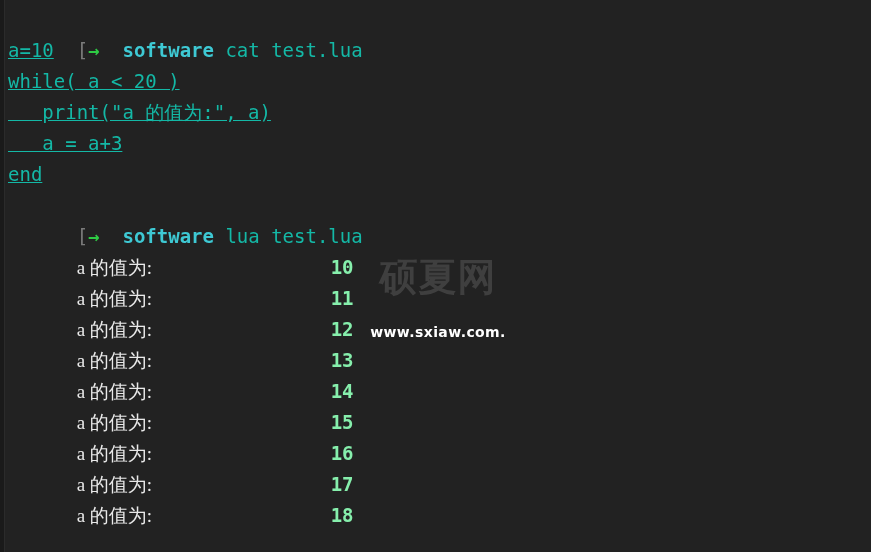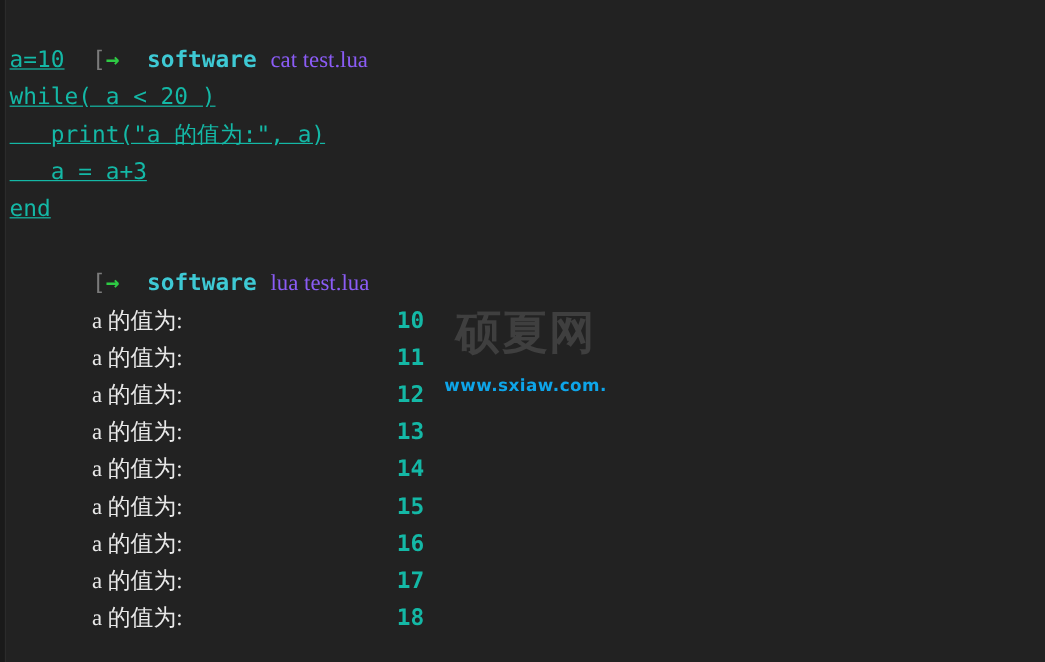--- a/index.html
+++ b/index.html
@@ -55,27 +55,27 @@
     font-family: "DejaVu Sans", "Liberation Sans", sans-serif;
     font-size: 38px;
     line-height: 54px;
     font-weight: 700;
     letter-spacing: 1px;
     color: #3f3f3f;
     white-space: nowrap;
   }
   #watermark .wm-url {
     display: block;
-    margin-top: 10px;
+    margin-top: 20px;
     font-family: "DejaVu Sans", "Liberation Sans", sans-serif;
     font-size: 14px;
     line-height: 16px;
     font-weight: 700;
     letter-spacing: 0.4px;
-    color: #0ea5e9;
+    color: #ffffff;
     white-space: nowrap;
   }
 
   
   #screen {
     position: absolute;
     left: 0;
     top: 0;
     z-index: 2;
     padding: 4px 0 0 0;
@@ -84,24 +84,24 @@
   .line {
     height: 31px;
     white-space: pre;
     padding-left: 8px;
     box-sizing: border-box;
   }
   .seg { white-space: pre; }
   .bracket  { color: #7b7b7b; }
   .arrow    { color: #2ecb44; font-weight: 700; }
   .cwd      { color: #3ec9d4; font-weight: 700; }
-  .cmd      { color: #8b5cf6; font-family: Liberation Serif, serif; }
+  .cmd      { color: #14b8a6; }
   .out      { color: #e9e9e9; }
   .code     { color: #14b8a6; text-decoration: underline; }
-  .num      { color: #14b8a6; font-weight: 600; }
+  .num      { color: #86efac; font-weight: 600; }
   .cn       { font-family: Liberation Serif, serif; }
   .valcol {
     display: inline-block;
     width: 254px;
   }
 </style>
 </head>
 <body>
 
 <div id="terminal">

